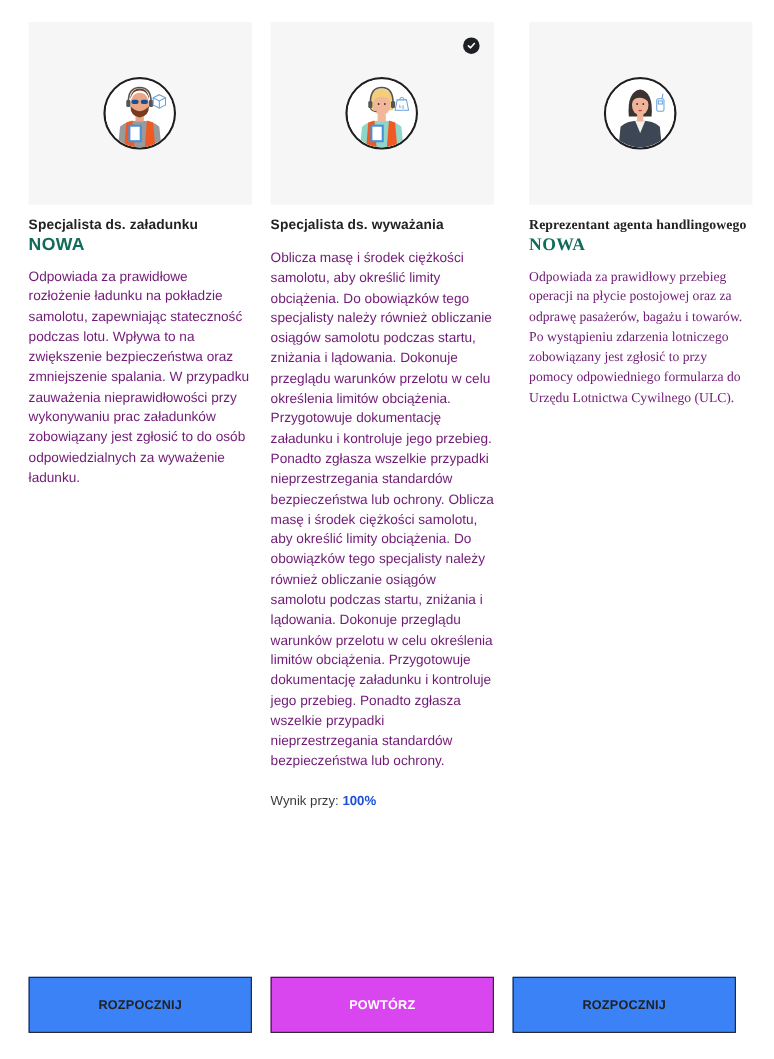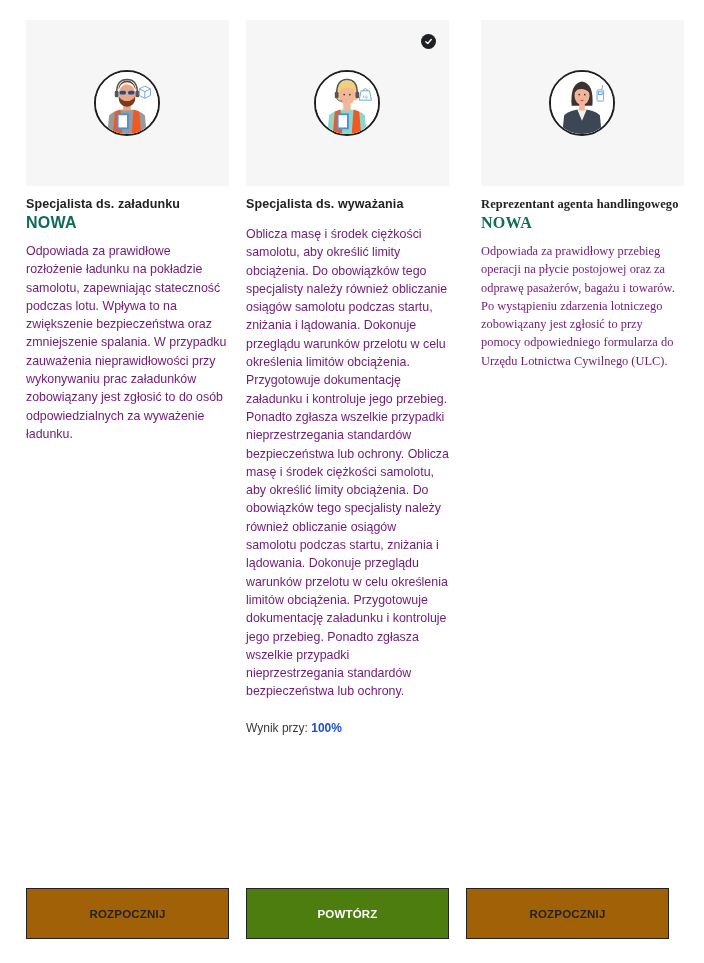--- a/index.html
+++ b/index.html
@@ -27,22 +27,22 @@
   .status { font-size: 16px; font-weight: bold; line-height: 17px; color: #0f6b5a; letter-spacing: 0.3px; }
   .desc { margin-top: 11px; font-size: 12.4px; line-height: 18.3px; color: #701a75; }
   .score { margin-top: 18px; font-size: 12px; line-height: 18px; color: #3a3a3a; }
   .score b { font-weight: bold; color: #1d4ed8; }
 
   .btn {
     position: absolute; top: 888px; width: 203px; height: 51px;
     display: flex; align-items: center; justify-content: center;
     font-size: 11.5px; font-weight: bold; letter-spacing: 0.2px; cursor: pointer;
   }
-  .btn-outline { background: #a16207; border: 1.5px solid #222222; color: #222222; }
-  .btn-solid { background: #4d7c0f; border: 1.5px solid #222326; color: #ffffff; }
+  .btn-outline { background: #3b82f6; border: 1.5px solid #222222; color: #222222; }
+  .btn-solid { background: #d946ef; border: 1.5px solid #222326; color: #ffffff; }
   .btn-0 { left: 26px; }
   .btn-1 { left: 246px; }
   .btn-2 { left: 466px; }
 </style>
 </head>
 <body>
 
 <div class="card card-0">
   <div class="thumb">
     <div class="avatar">

